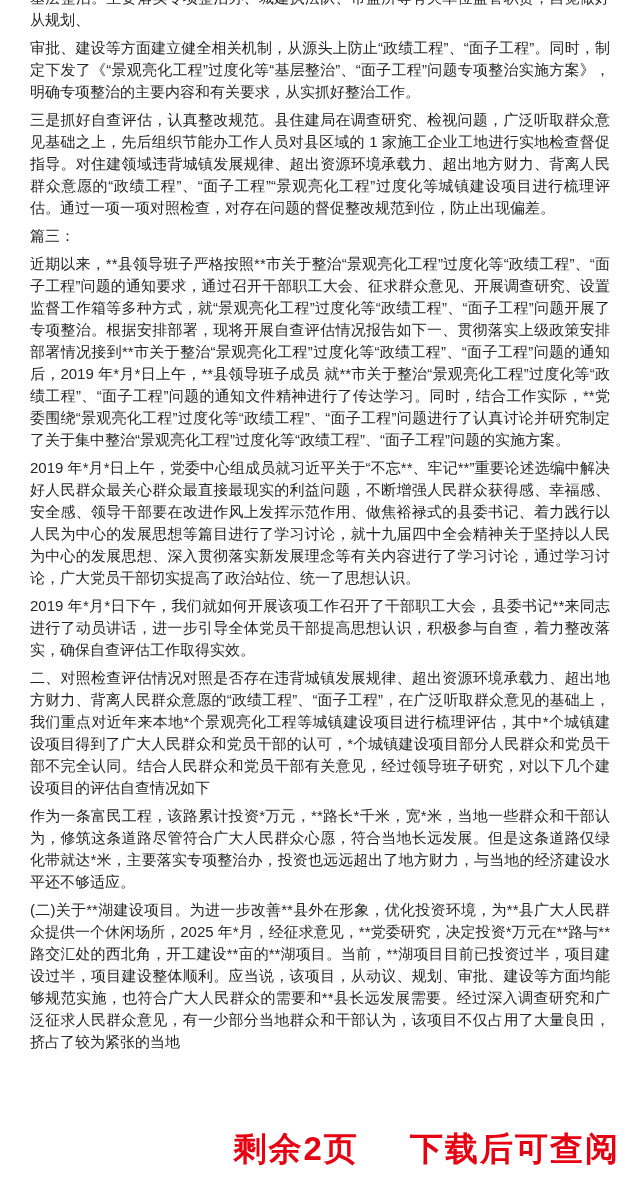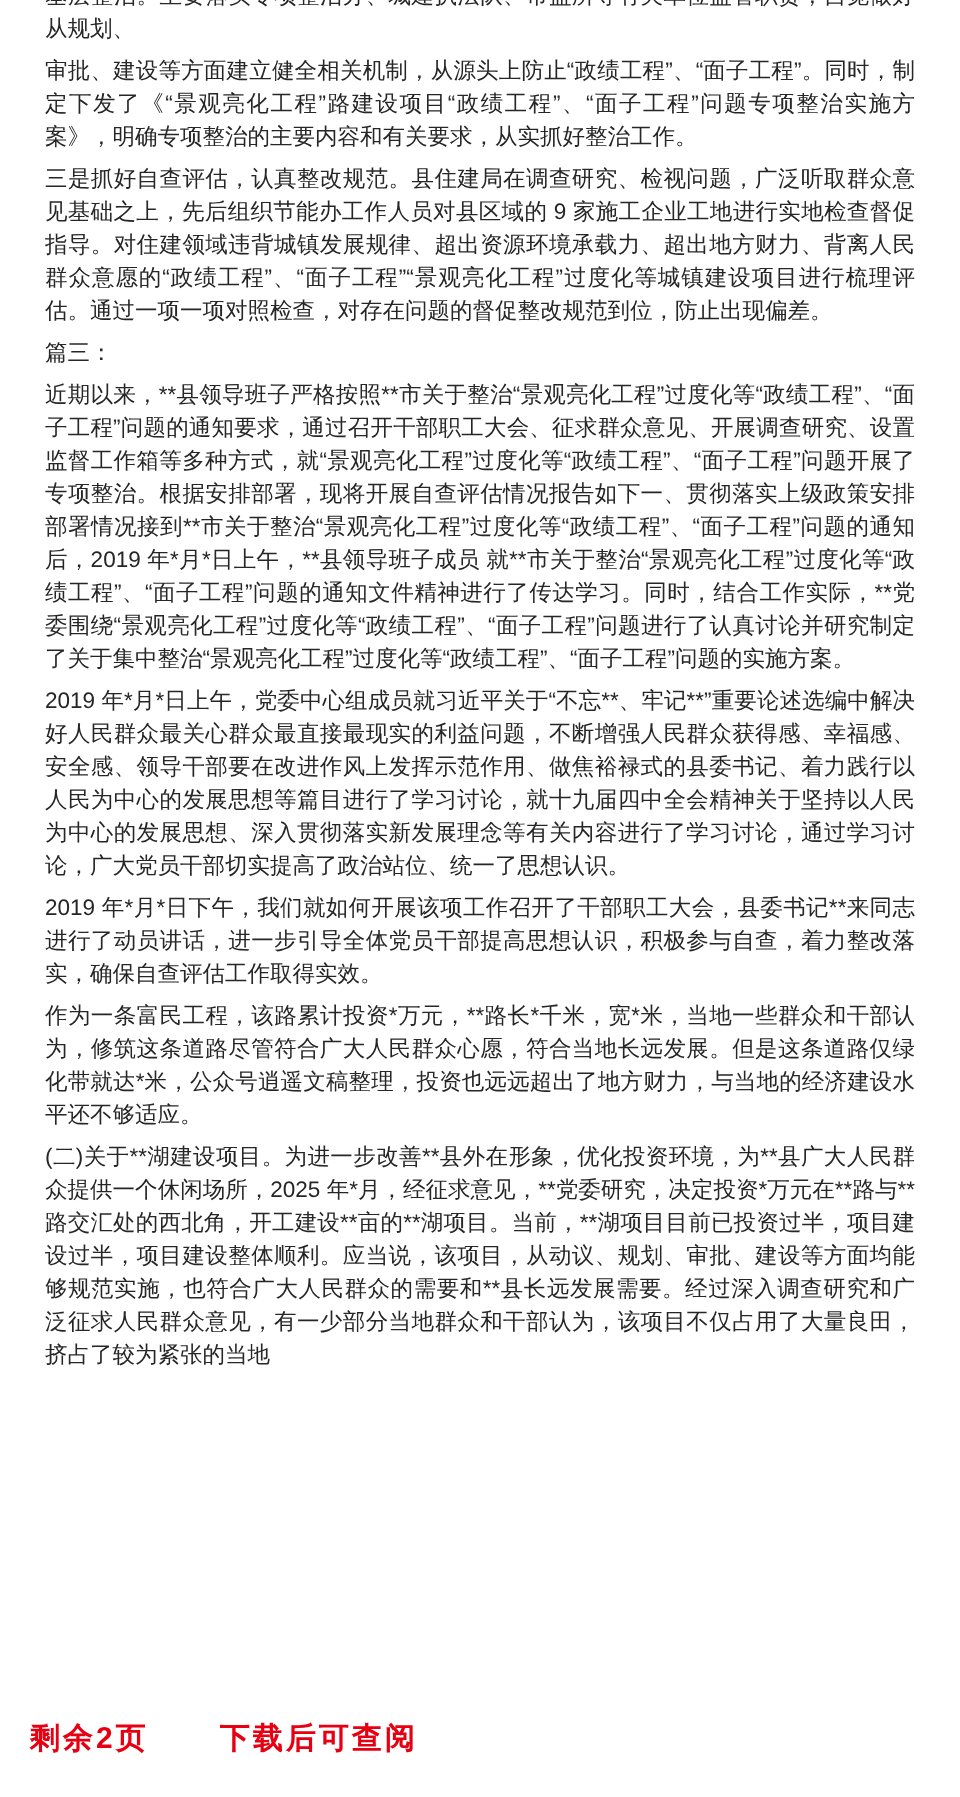--- a/index.html
+++ b/index.html
@@ -33,43 +33,44 @@
     margin: 0 0 6px 0;
   }
   .doc-body p:first-child {
     margin-top: -13px; 
   }
   .footer {
     position: absolute;
     left: 0;
     right: 0;
     bottom: 26px;
-    text-align: left;
+    text-align: right;
     color: #e60012;
-    font-size: 20px;
+    font-size: 33px;
     font-weight: 700;
     letter-spacing: 2px;
   }
   .footer .seg {
     display: inline-block;
     margin: 0 20px;
   }
 </style>
 </head>
 <body>
 
 <div class="page">
   <div class="doc-body">
       <p>基层整治。主要落实专项整治办、城建执法队、市监所等有关单位监管职责，自觉做好从规划、</p>
-      <p>审批、建设等方面建立健全相关机制，从源头上防止“政绩工程”、“面子工程”。同时，制定下发了《“景观亮化工程”路建设项目“政绩工程”、“面子工程”问题专项整治实施方案》，明确专项整治的主要内容和有关要求，从实抓好整治工作。</p>
-      <p>三是抓好自查评估，认真整改规范。县住建局在调查研究、检视问题，广泛听取群众意见基础之上，先后组织节能办工作人员对县区域的 9 家施工企业工地进行实地检查督促指导。对住建领域违背城镇发展规律、超出资源环境承载力、超出地方财力、背离人民群众意愿的“政绩工程”、“面子工程”“景观亮化工程”过度化等城镇建设项目进行梳理评估。通过一项一项对照检查，对存在问题的督促整改规范到位，防止出现偏差。</p>
+      <p>审批、建设等方面建立健全相关机制，从源头上防止“政绩工程”、“面子工程”。同时，制定下发了《“景观亮化工程”过度化等“基层整治”、“面子工程”问题专项整治实施方案》，明确专项整治的主要内容和有关要求，从实抓好整治工作。</p>
+      <p>三是抓好自查评估，认真整改规范。县住建局在调查研究、检视问题，广泛听取群众意见基础之上，先后组织节能办工作人员对县区域的 1 家施工企业工地进行实地检查督促指导。对住建领域违背城镇发展规律、超出资源环境承载力、超出地方财力、背离人民群众意愿的“政绩工程”、“面子工程”“景观亮化工程”过度化等城镇建设项目进行梳理评估。通过一项一项对照检查，对存在问题的督促整改规范到位，防止出现偏差。</p>
       <p>篇三：</p>
       <p>近期以来，**县领导班子严格按照**市关于整治“景观亮化工程”过度化等“政绩工程”、“面子工程”问题的通知要求，通过召开干部职工大会、征求群众意见、开展调查研究、设置监督工作箱等多种方式，就“景观亮化工程”过度化等“政绩工程”、“面子工程”问题开展了专项整治。根据安排部署，现将开展自查评估情况报告如下一、贯彻落实上级政策安排部署情况接到**市关于整治“景观亮化工程”过度化等“政绩工程”、“面子工程”问题的通知后，2019 年*月*日上午，**县领导班子成员 就**市关于整治“景观亮化工程”过度化等“政绩工程”、“面子工程”问题的通知文件精神进行了传达学习。同时，结合工作实际，**党委围绕“景观亮化工程”过度化等“政绩工程”、“面子工程”问题进行了认真讨论并研究制定了关于集中整治“景观亮化工程”过度化等“政绩工程”、“面子工程”问题的实施方案。</p>
       <p>2019 年*月*日上午，党委中心组成员就习近平关于“不忘**、牢记**”重要论述选编中解决好人民群众最关心群众最直接最现实的利益问题，不断增强人民群众获得感、幸福感、安全感、领导干部要在改进作风上发挥示范作用、做焦裕禄式的县委书记、着力践行以人民为中心的发展思想等篇目进行了学习讨论，就十九届四中全会精神关于坚持以人民为中心的发展思想、深入贯彻落实新发展理念等有关内容进行了学习讨论，通过学习讨论，广大党员干部切实提高了政治站位、统一了思想认识。</p>
       <p>2019 年*月*日下午，我们就如何开展该项工作召开了干部职工大会，县委书记**来同志进行了动员讲话，进一步引导全体党员干部提高思想认识，积极参与自查，着力整改落实，确保自查评估工作取得实效。</p>
-      <p>作为一条富民工程，该路累计投资*万元，**路长*千米，宽*米，当地一些群众和干部认为，修筑这条道路尽管符合广大人民群众心愿，符合当地长远发展。但是这条道路仅绿化带就达*米，公众号逍遥文稿整理，投资也远远超出了地方财力，与当地的经济建设水平还不够适应。</p>
+      <p>二、对照检查评估情况对照是否存在违背城镇发展规律、超出资源环境承载力、超出地方财力、背离人民群众意愿的“政绩工程”、“面子工程”，在广泛听取群众意见的基础上，我们重点对近年来本地*个景观亮化工程等城镇建设项目进行梳理评估，其中*个城镇建设项目得到了广大人民群众和党员干部的认可，*个城镇建设项目部分人民群众和党员干部不完全认同。结合人民群众和党员干部有关意见，经过领导班子研究，对以下几个建设项目的评估自查情况如下</p>
+      <p>作为一条富民工程，该路累计投资*万元，**路长*千米，宽*米，当地一些群众和干部认为，修筑这条道路尽管符合广大人民群众心愿，符合当地长远发展。但是这条道路仅绿化带就达*米，主要落实专项整治办，投资也远远超出了地方财力，与当地的经济建设水平还不够适应。</p>
       <p>(二)关于**湖建设项目。为进一步改善**县外在形象，优化投资环境，为**县广大人民群众提供一个休闲场所，2025 年*月，经征求意见，**党委研究，决定投资*万元在**路与**路交汇处的西北角，开工建设**亩的**湖项目。当前，**湖项目目前已投资过半，项目建设过半，项目建设整体顺利。应当说，该项目，从动议、规划、审批、建设等方面均能够规范实施，也符合广大人民群众的需要和**县长远发展需要。经过深入调查研究和广泛征求人民群众意见，有一少部分当地群众和干部认为，该项目不仅占用了大量良田，挤占了较为紧张的当地</p>
     </div>
   <div class="footer" style="color: rgb(230, 0, 18);">
     <span class="seg">剩余2页</span>
     <span class="seg">下载后可查阅</span>
   </div>
 </div>
 
 </body></html>

